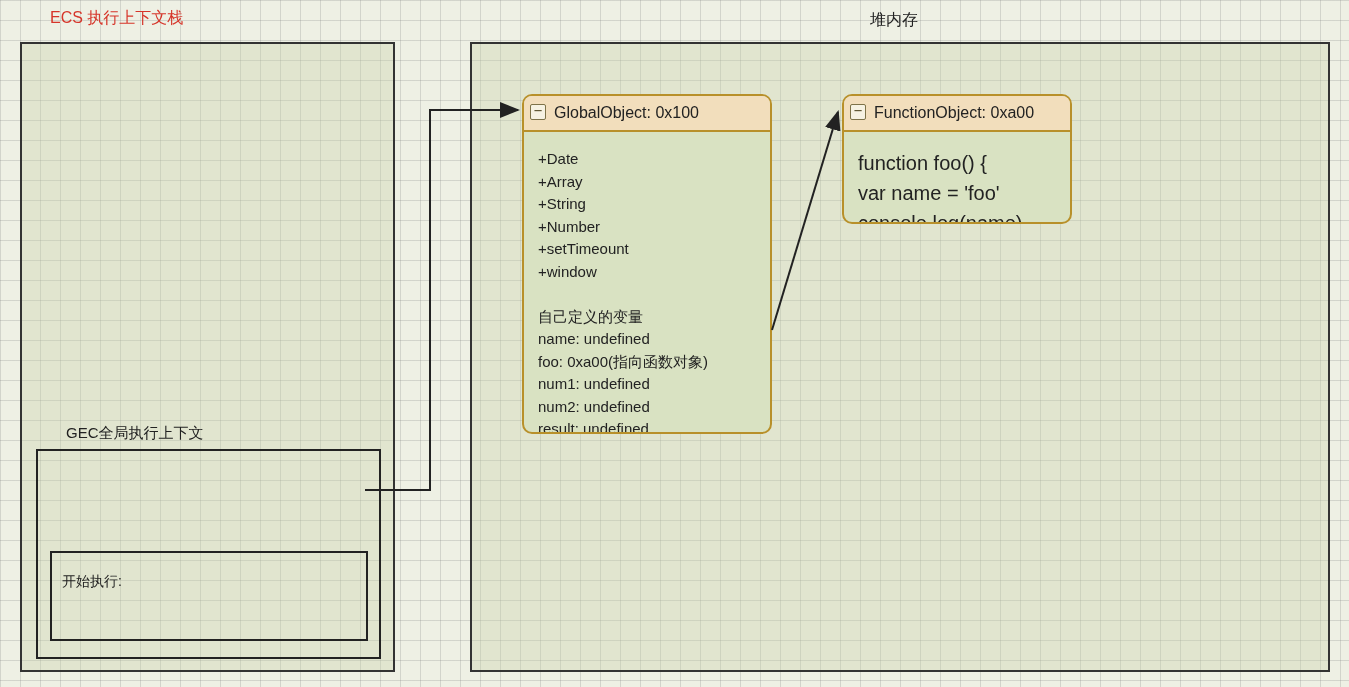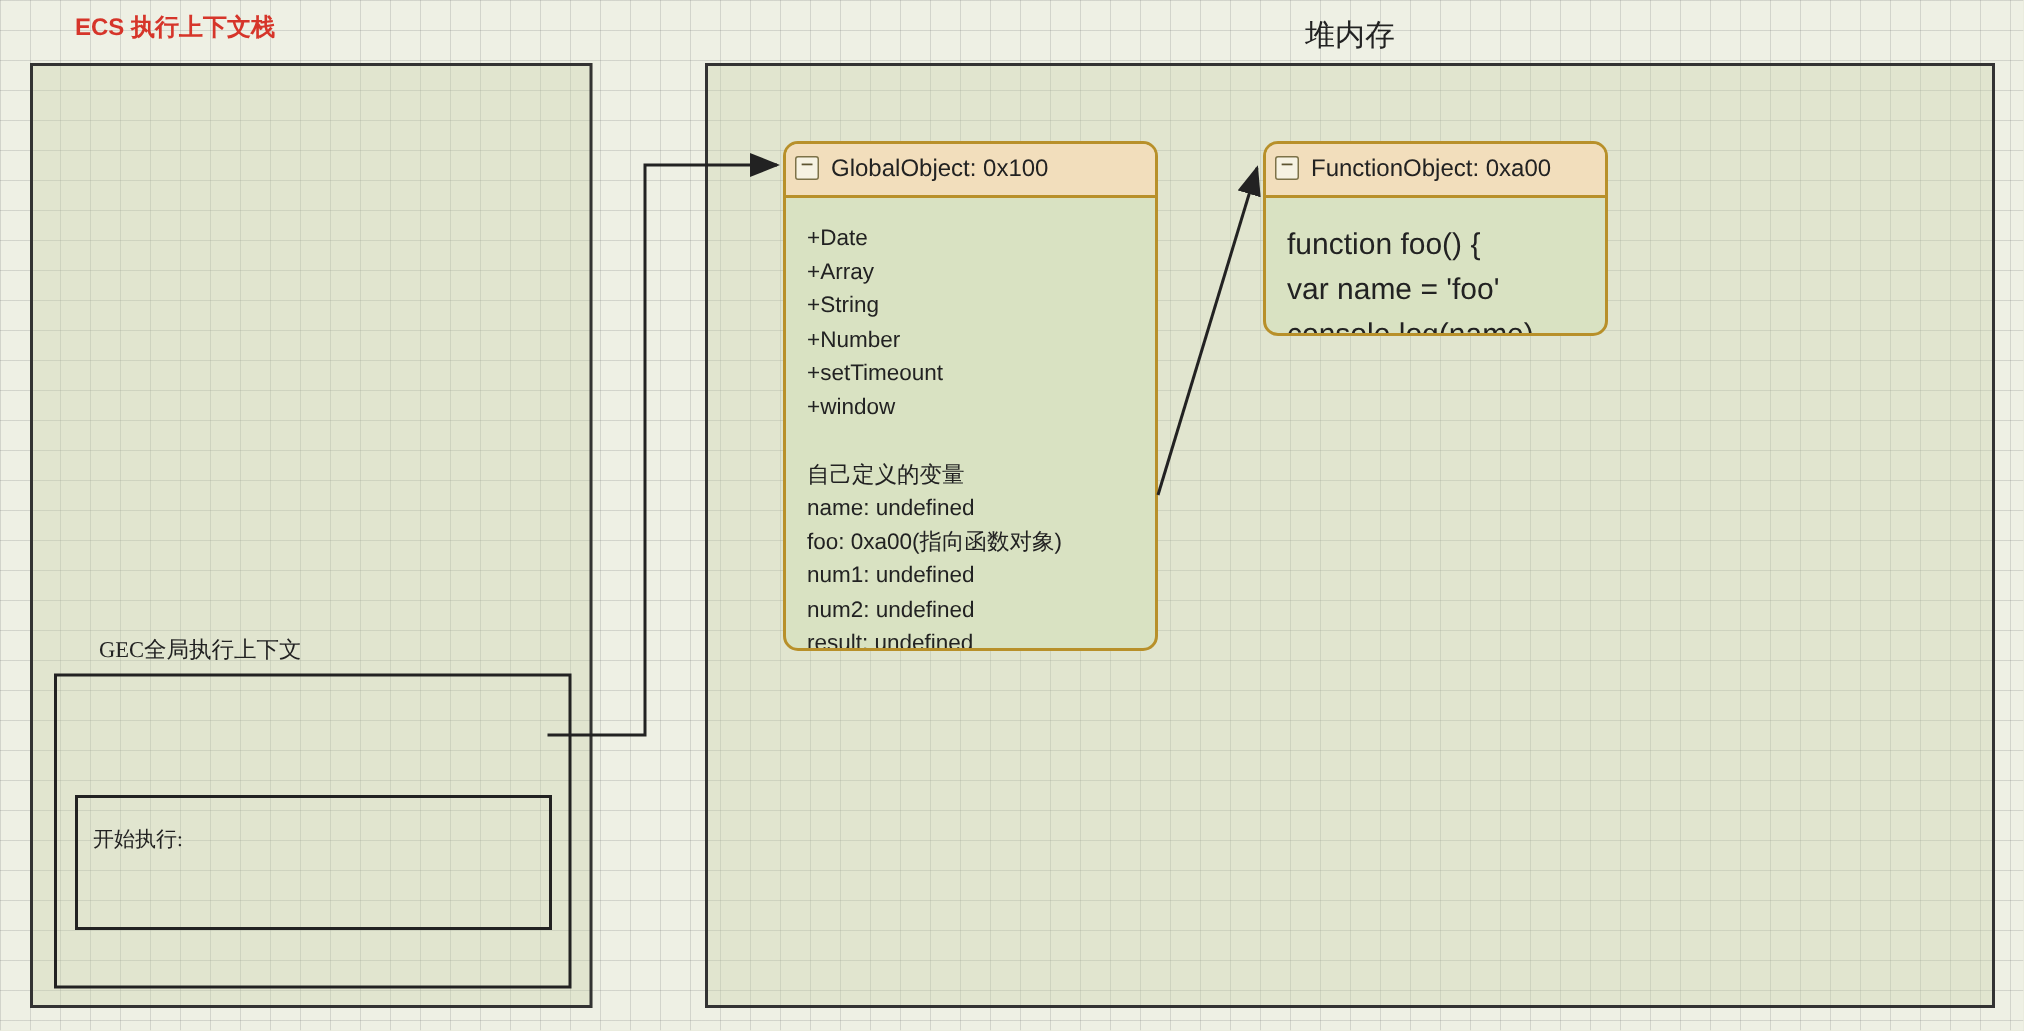--- a/index.html
+++ b/index.html
@@ -18,27 +18,27 @@
     background-image:
       linear-gradient(to right, rgba(128,128,128,0.25) 1px, transparent 1px),
       linear-gradient(to bottom, rgba(128,128,128,0.25) 1px, transparent 1px);
     background-size: 20px 20px;
   }
 
   
   .title-red {
     position: absolute;
     color: #d6352a;
-    font-weight: bold;
+    font-weight: normal;
     font-size: 16px;
   }
   .title-black {
     position: absolute;
     color: #222;
-    font-size: 20px;
+    font-size: 16px;
     text-align: right;
   }
 
   
   .big-box {
     position: absolute;
     border: 2px solid #333;
     background: rgba(200, 210, 170, 0.35);
   }
 
@@ -112,28 +112,28 @@
 </style>
 </head>
 <body>
 
 <div class="canvas">
 
   <div class="title-red" style="left:50px; top:8px;">ECS 执行上下文栈</div>
 
   <div class="title-black" style="left:870px; top:10px;">堆内存</div>
 
-  <div class="big-box" style="left:20px; top:42px; width:375px; height:630px;font-family:Liberation Serif, serif;">
+  <div class="big-box" style="left:20px; top:42px; width:375px; height:630px;">
 
     <div class="gec-label" style="left:44px; top:380px;">GEC全局执行上下文</div>
 
     <div class="gec-inner" style="left:14px; top:405px; width:345px; height:210px;">
 
 
-      <div class="gec-cell" style="left:12px; top:79px; width:318px; height:90px; padding-top:18px;">
+      <div class="gec-cell" style="left:12px; top:100px; width:318px; height:90px; padding-top:18px;">
         <div>开始执行:</div>
       </div>
 
     </div>
   </div>
 
   <div class="big-box" style="left:470px; top:42px; width:860px; height:630px;">
 
     <div class="obj-box" style="left:50px; top:50px; width:250px; height:340px;">
       <div class="obj-header">

